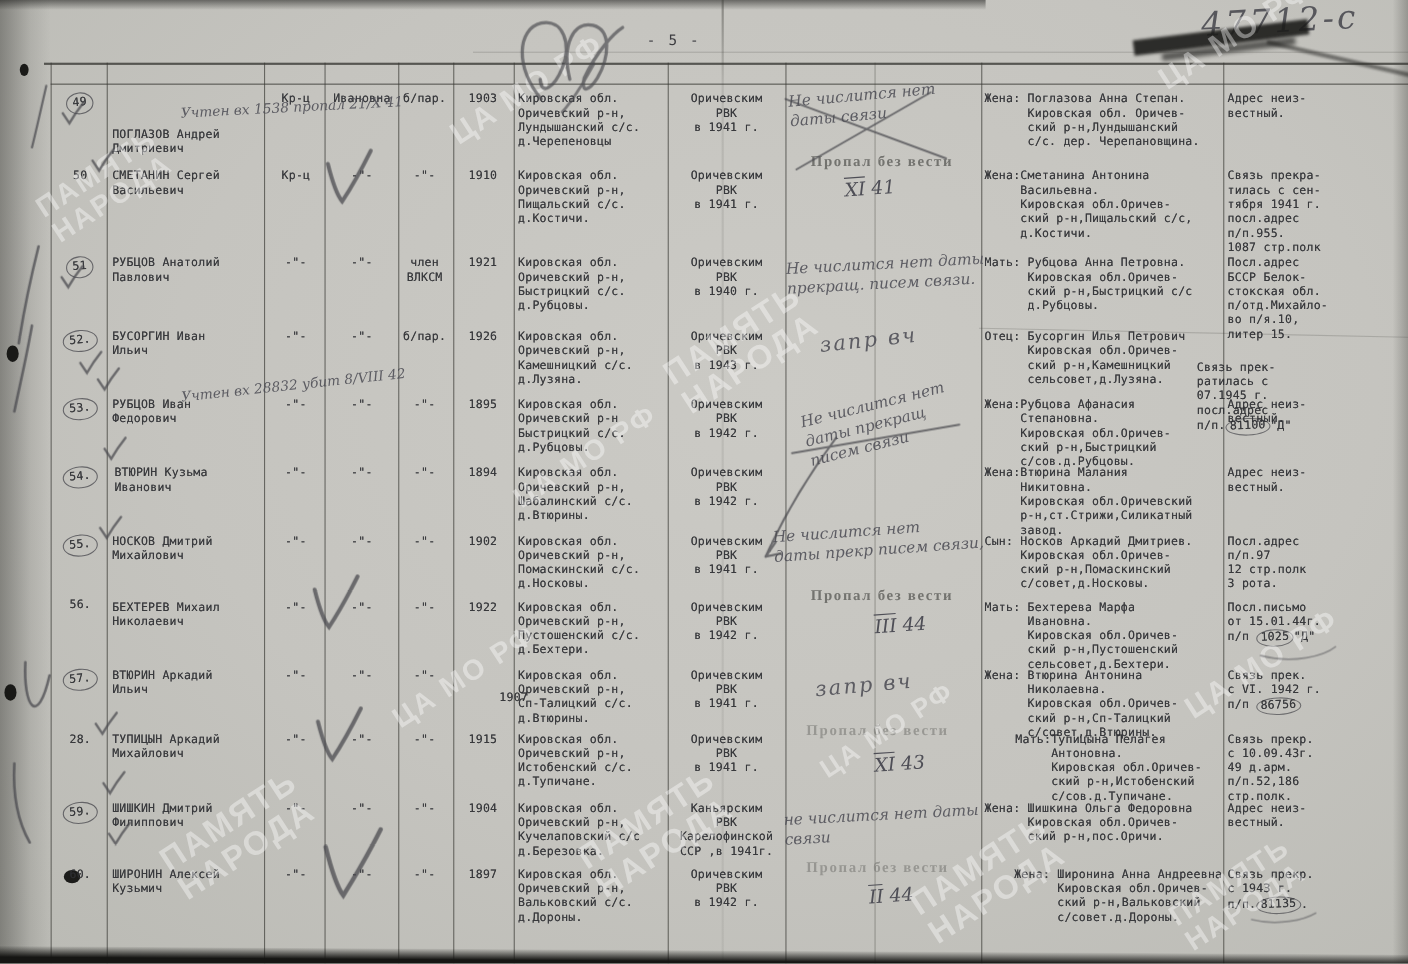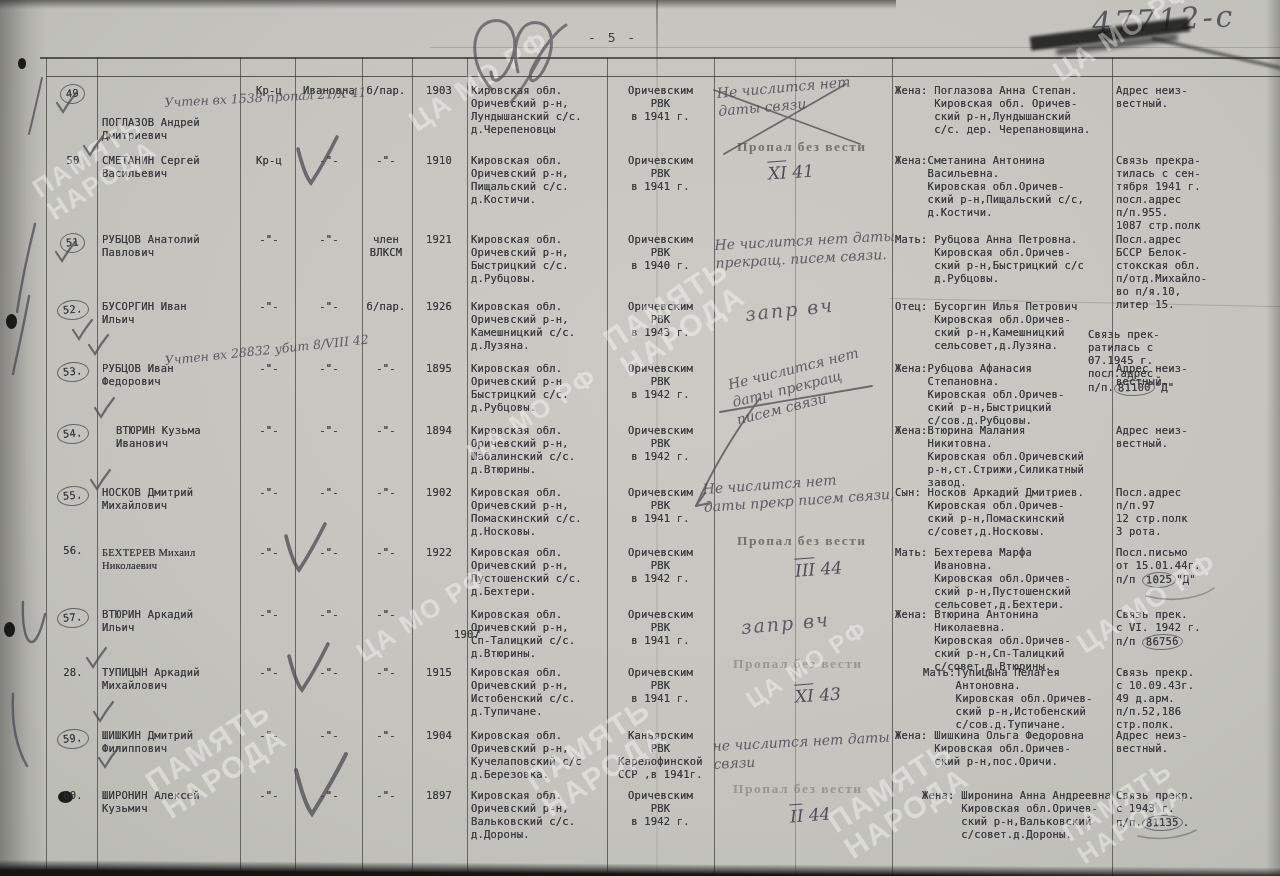--- a/index.html
+++ b/index.html
@@ -216,21 +216,21 @@
      Кировская обл.Оричев-
      ский р-н,Быстрицкий
      с/сов.д.Рубцовы.</div>
       <div class="tw" style="left: 1116px; top: 362px; width: 148px;">Адрес неиз-
 вестный.</div>
       <div class="hw hw-small" style="left: 164px; top: 353px; transform: rotate(-6deg);">Учтен вх 28832 убит 8/VIII 42</div>
       <div class="hw" style="left: 726px; top: 376px; transform: rotate(-14deg);">Не числится нет
 даты прекращ
 писем связи</div>
       <div class="tw ctr" style="left: 50px; top: 424px; width: 46px;"><span class="circ">54.</span></div>
-      <div class="tw" style="left: 116px; top: 424px; width: 138px;">ВТЮРИН Кузьма
+      <div class="tw" style="left: 104px; top: 424px; width: 138px;">ВТЮРИН Кузьма
 Иванович</div>
       <div class="tw ctr" style="left: 243px; top: 424px; width: 52px;">-"-</div>
       <div class="tw ctr" style="left: 297px; top: 424px; width: 64px;">-"-</div>
       <div class="tw ctr" style="left: 360px; top: 424px; width: 52px;">-"-</div>
       <div class="tw ctr" style="left: 414px; top: 424px; width: 50px;">1894</div>
       <div class="tw" style="left: 471px; top: 424px; width: 136px;">Кировская обл.
 Оричевский р-н,
 Шабалинский с/с.
 д.Втюрины.</div>
       <div class="tw ctr" style="left: 608px; top: 424px; width: 105px;">Оричевским
@@ -261,21 +261,21 @@
      Кировская обл.Оричев-
      ский р-н,Помаскинский
      с/совет,д.Носковы.</div>
       <div class="tw" style="left: 1116px; top: 486px; width: 148px;">Посл.адрес
 п/п.97
 12 стр.полк
 3 рота.</div>
       <div class="hw" style="left: 702px; top: 480px; transform: rotate(-4deg);">Не числится нет
 даты прекр писем связи,</div>
       <div class="tw ctr" style="left: 50px; top: 544px; width: 46px;">56.</div>
-      <div class="tw" style="left: 102px; top: 546px; width: 138px; font-family: Liberation Serif, serif;">БЕХТЕРЕВ Михаил
+      <div class="tw" style="left: 102px; top: 546px; width: 138px;">БЕХТЕРЕВ Михаил
 Николаевич</div>
       <div class="tw ctr" style="left: 243px; top: 546px; width: 52px;">-"-</div>
       <div class="tw ctr" style="left: 297px; top: 546px; width: 64px;">-"-</div>
       <div class="tw ctr" style="left: 360px; top: 546px; width: 52px;">-"-</div>
       <div class="tw ctr" style="left: 414px; top: 546px; width: 50px;">1922</div>
       <div class="tw" style="left: 471px; top: 546px; width: 136px;">Кировская обл.
 Оричевский р-н,
 Пустошенский с/с.
 д.Бехтери.</div>
       <div class="tw ctr" style="left: 608px; top: 546px; width: 105px;">Оричевским

